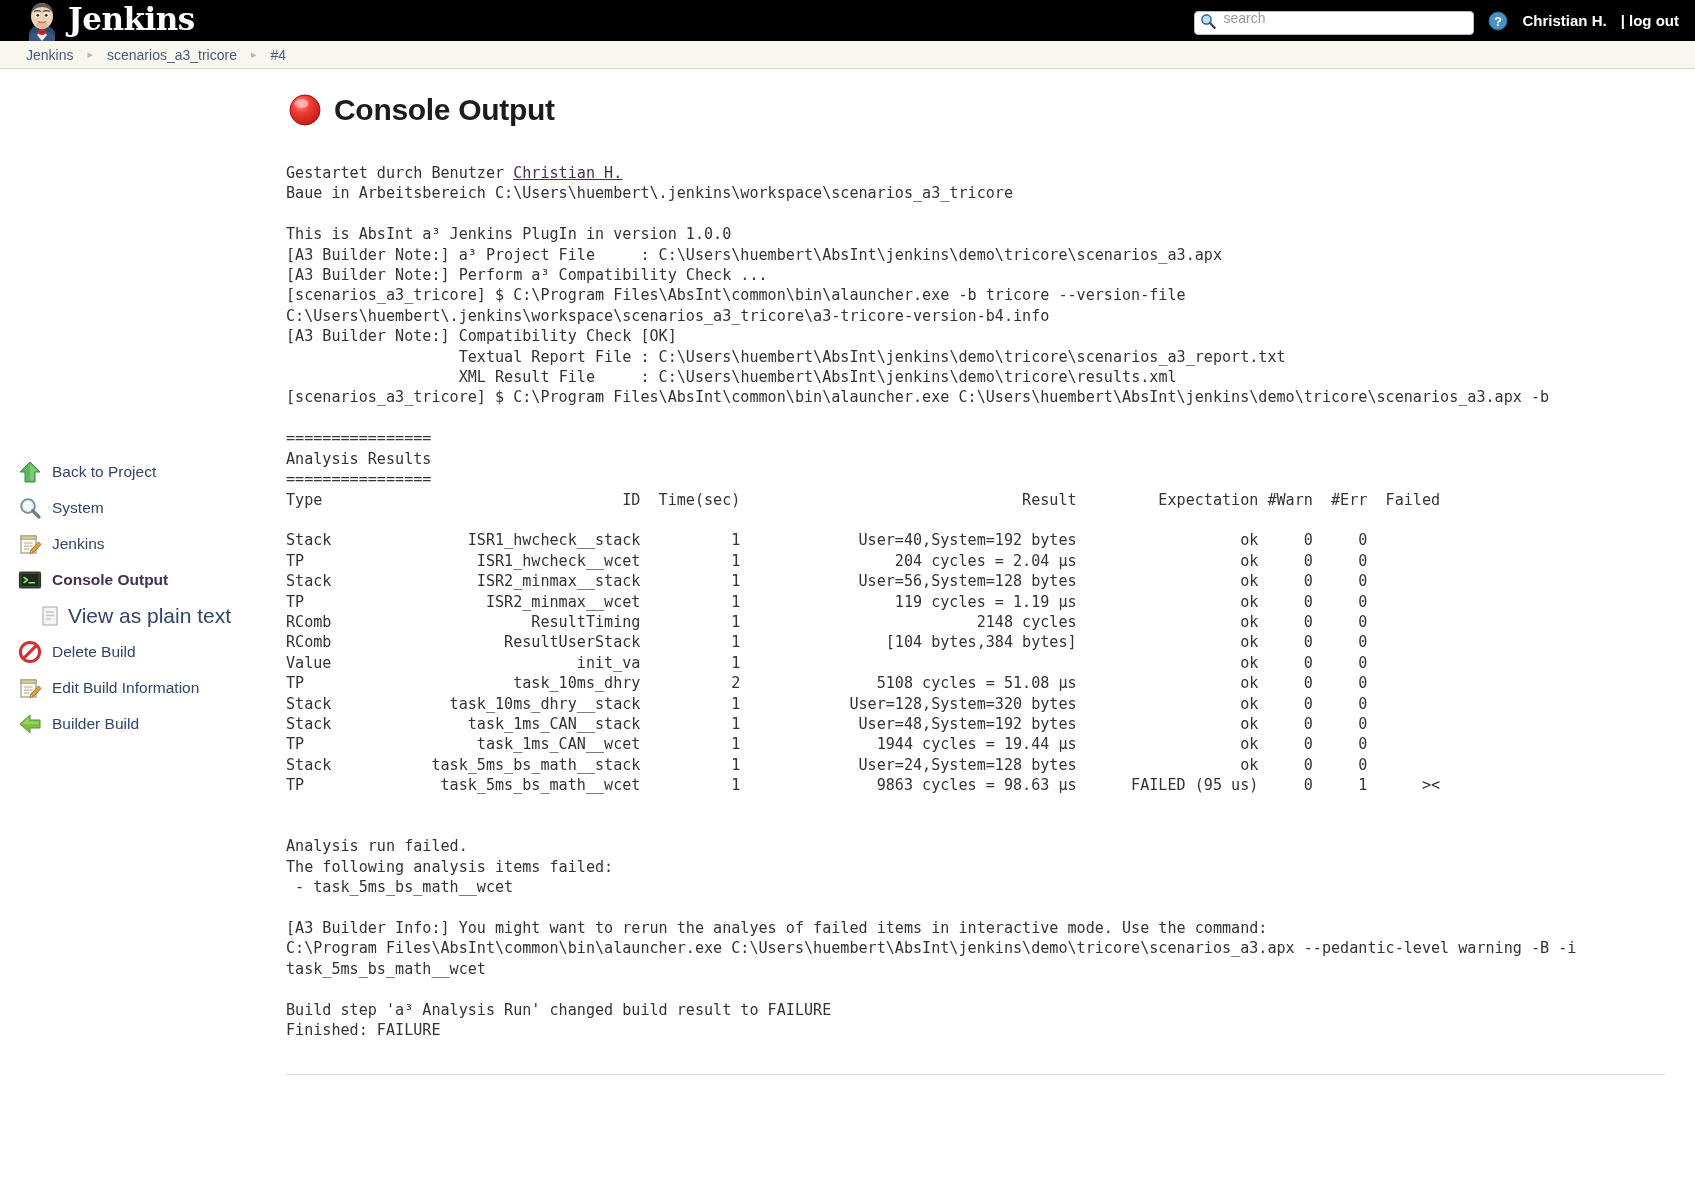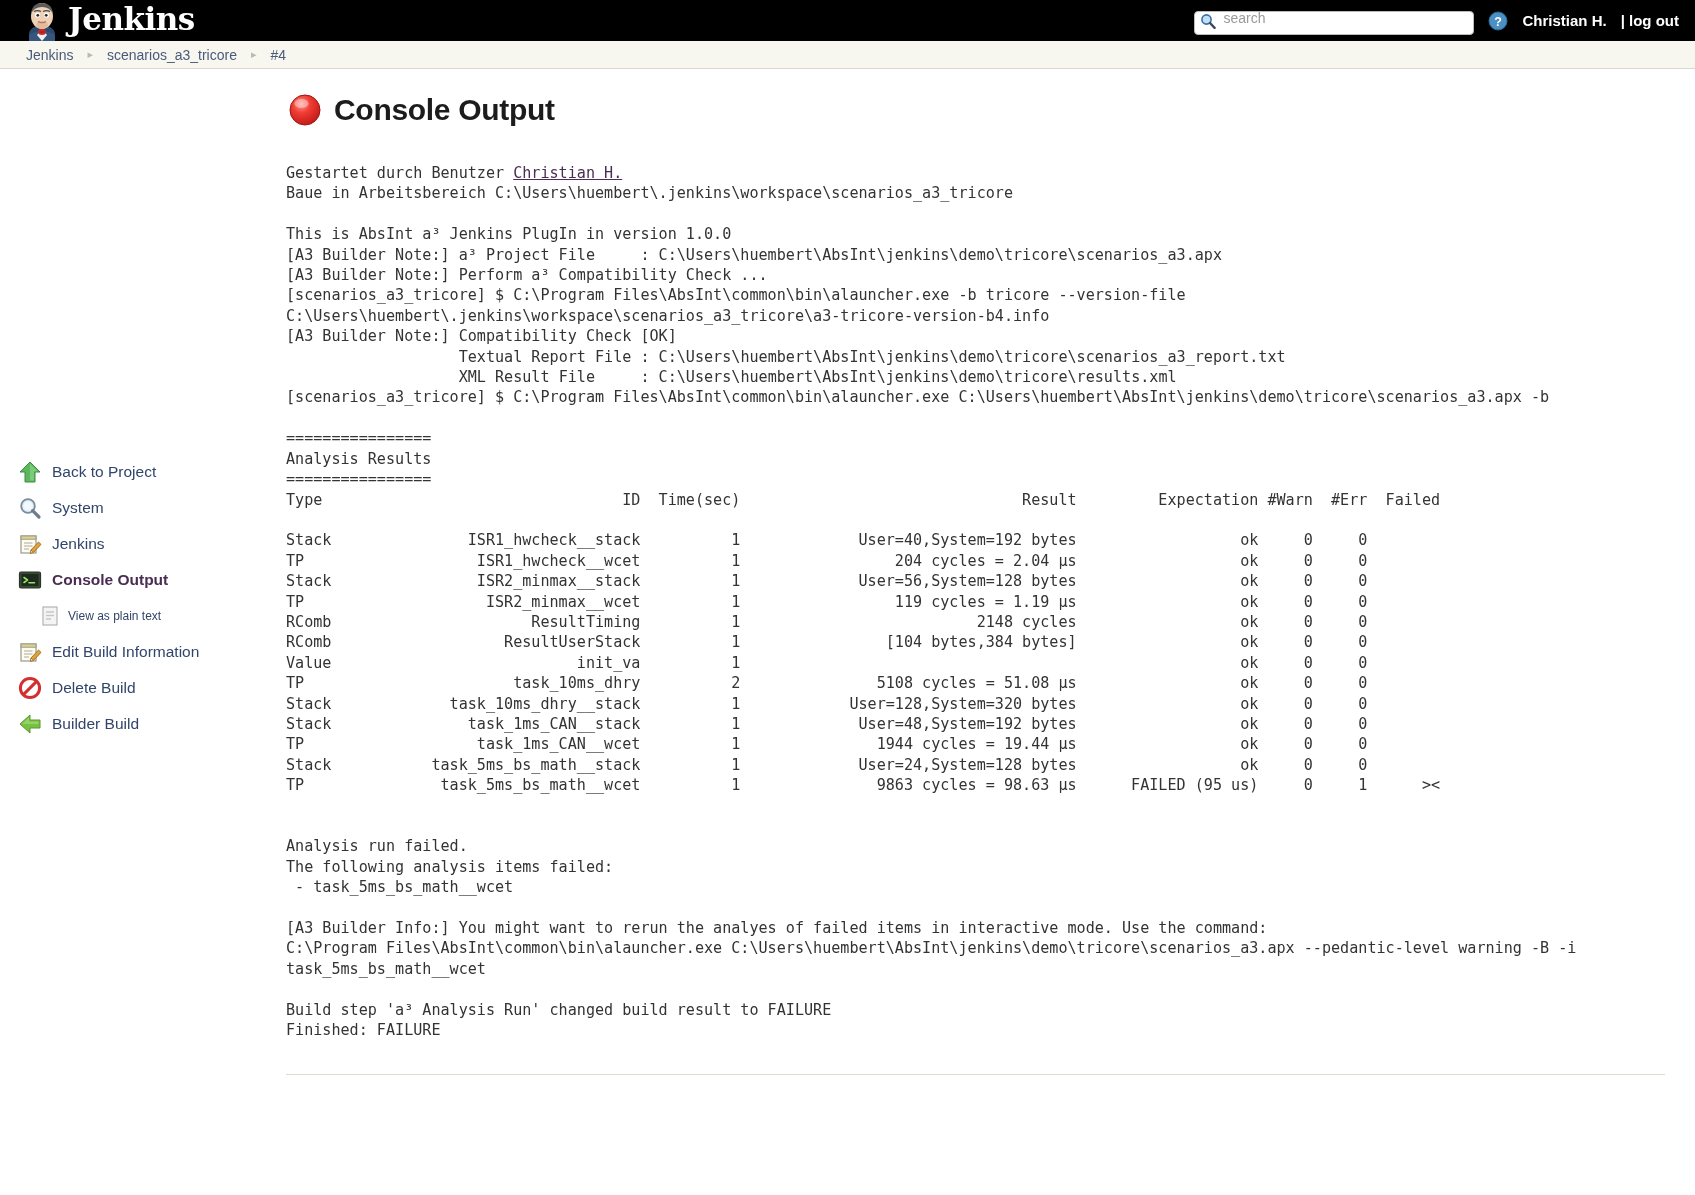--- a/index.html
+++ b/index.html
@@ -129,21 +129,21 @@
   }
   .side-item.active .label {
     color: #4a2d52;
     font-weight: bold;
   }
   .side-icon { width: 24px; height: 24px; flex: 0 0 24px; display:block; }
   .side-sub {
     padding-left: 40px;
     gap: 8px;
   }
-  .side-sub .label { font-size: 12px; }
+  .side-sub .label { font-size: 21px; }
   .side-sub .side-icon { width: 20px; height: 24px; flex: 0 0 20px; }
 
   
   .main {
     flex: 1;
     padding: 22px 30px 30px 18px;
     min-width: 0;
   }
   .page-title {
     display: flex;
@@ -280,37 +280,37 @@
         <rect x="3" y="3" width="14" height="18" fill="#f4f4f4" stroke="#b4b4b4" stroke-width="1.2"></rect>
         <line x1="6" y1="8" x2="14" y2="8" stroke="#c4c4c4" stroke-width="1.4"></line>
         <line x1="6" y1="11.5" x2="14" y2="11.5" stroke="#c4c4c4" stroke-width="1.4"></line>
         <line x1="6" y1="15" x2="11" y2="15" stroke="#c4c4c4" stroke-width="1.4"></line>
       </svg>
       <span class="label">View as plain text</span>
     </a>
 
     <a class="side-item" href="#">
       <svg class="side-icon" viewBox="0 0 24 24">
+        <circle cx="12" cy="12" r="9.6" fill="#ffffff" stroke="#d32f2f" stroke-width="3"></circle>
+        <line x1="5.6" y1="18.4" x2="18.4" y2="5.6" stroke="#d32f2f" stroke-width="3"></line>
+      </svg>
+      <span class="label">Delete Build</span>
+    </a>
+
+    <a class="side-item" href="#">
+      <svg class="side-icon" viewBox="0 0 24 24">
         <rect x="3" y="4" width="15" height="17" fill="#fdfbf2" stroke="#9a9a8a" stroke-width="1.2"></rect>
         <rect x="3" y="4" width="15" height="3.2" fill="#e0d48a" stroke="#9a9a8a" stroke-width="1"></rect>
         <line x1="6" y1="11" x2="14.5" y2="11" stroke="#b9b9a8" stroke-width="1.2"></line>
         <line x1="6" y1="14" x2="14.5" y2="14" stroke="#b9b9a8" stroke-width="1.2"></line>
         <line x1="6" y1="17" x2="11" y2="17" stroke="#b9b9a8" stroke-width="1.2"></line>
         <path d="M13 18 L20.5 10 L23 12.4 L15.5 20.4 L12.4 21.3 Z" fill="#e0a33c" stroke="#a5732a" stroke-width="1"></path>
         <path d="M12.4 21.3 L13 18 L15.5 20.4 Z" fill="#f4e3c2" stroke="#a5732a" stroke-width="0.8"></path>
       </svg>
       <span class="label">Edit Build Information</span>
-    </a>
-
-    <a class="side-item" href="#">
-      <svg class="side-icon" viewBox="0 0 24 24">
-        <circle cx="12" cy="12" r="9.6" fill="#ffffff" stroke="#d32f2f" stroke-width="3"></circle>
-        <line x1="5.6" y1="18.4" x2="18.4" y2="5.6" stroke="#d32f2f" stroke-width="3"></line>
-      </svg>
-      <span class="label">Delete Build</span>
     </a>
 
     <a class="side-item" href="#">
       <svg class="side-icon" viewBox="0 0 24 24">
         <path d="M2 12 L12 3 L12 8 L22 8 L22 16 L12 16 L12 21 Z" fill="#7ac143" stroke="#5b9630" stroke-width="1"></path>
         <path d="M4 12 L11 5.6 L11 9.5 L20.5 9.5 L20.5 12 Z" fill="#a3d97a" opacity="0.7"></path>
       </svg>
       <span class="label">Builder Build</span>
     </a>
   </div>

